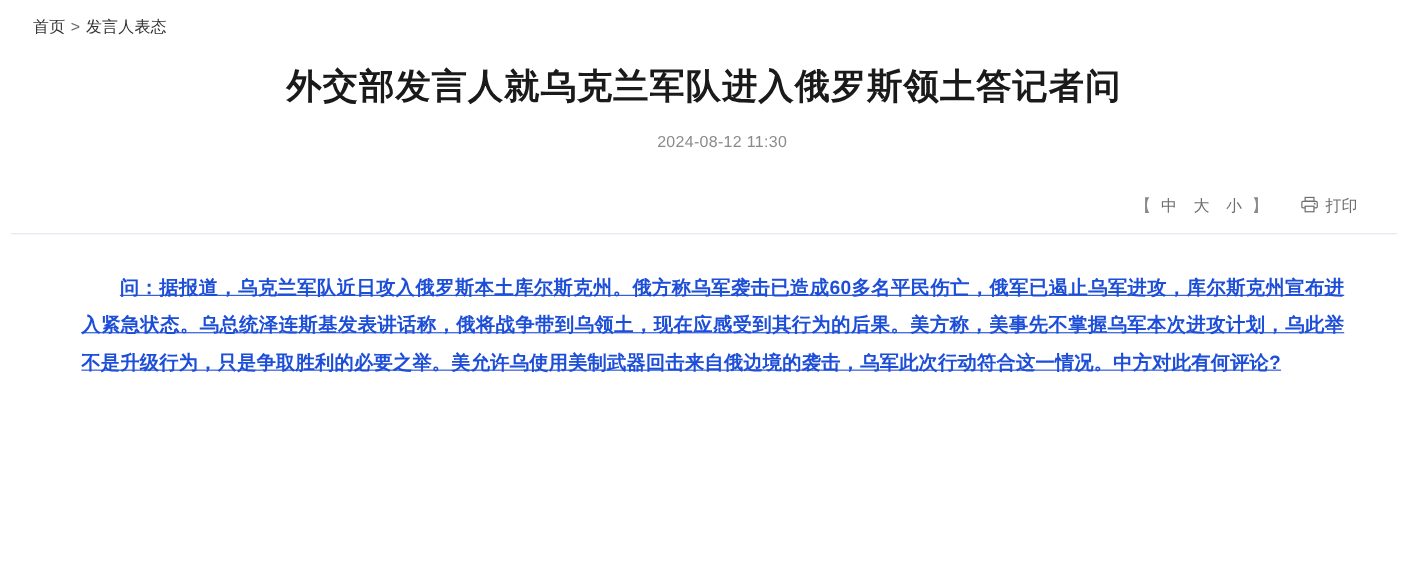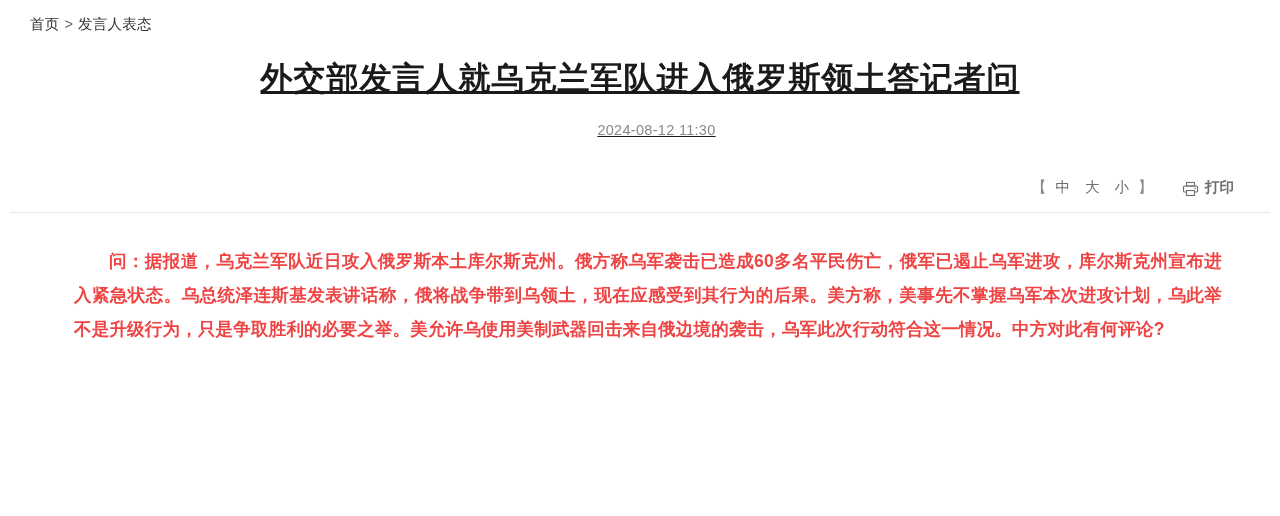--- a/index.html
+++ b/index.html
@@ -38,21 +38,20 @@
   }
   .breadcrumb .crumb-sep {
     margin: 0 5px;
     color: #666666;
   }
 
   
   .article-header {
     padding-top: 56px;
     text-align: center;
-    text-decoration: underline;
   }
   .article-title {
     font-size: 32px;
     font-weight: 700;
     color: #1a1a1a;
     letter-spacing: 1px;
     line-height: 44px;
     margin: 0;
   }
   .article-date {
@@ -84,25 +83,24 @@
     color: #8a8a8a;
     font-size: 15px;
   }
   .font-sizer .fs-opt {
     padding: 0 6px;
     cursor: pointer;
     color: #6e6e6e;
   }
   .print-btn {
     display: flex;
-    align-items: flex-end;
+    align-items: flex-start;
     gap: 6px;
     cursor: pointer;
     color: #6e6e6e;
-    font-weight: bold;
   }
   .print-icon svg { display: block; }
 
   
   .divider {
     position: absolute;
     top: 212px;
     left: 10px;
     right: 10px;
     height: 1px;
@@ -116,21 +114,22 @@
     left: 74px;
     right: 58px;
   }
   .para {
     margin: 0 0 22px 0;
     font-size: 17.5px;
     line-height: 34px;
     letter-spacing: 0.2px;
     text-align: justify;
     text-indent: 2em;
-    color: #ef4444;
+    color: #1d4ed8;
+    text-decoration: underline;
   }
   .para.q {
     font-weight: 700;
   }
   .para.a {
     font-weight: 400;
   }
 </style>
 </head>
 <body>

